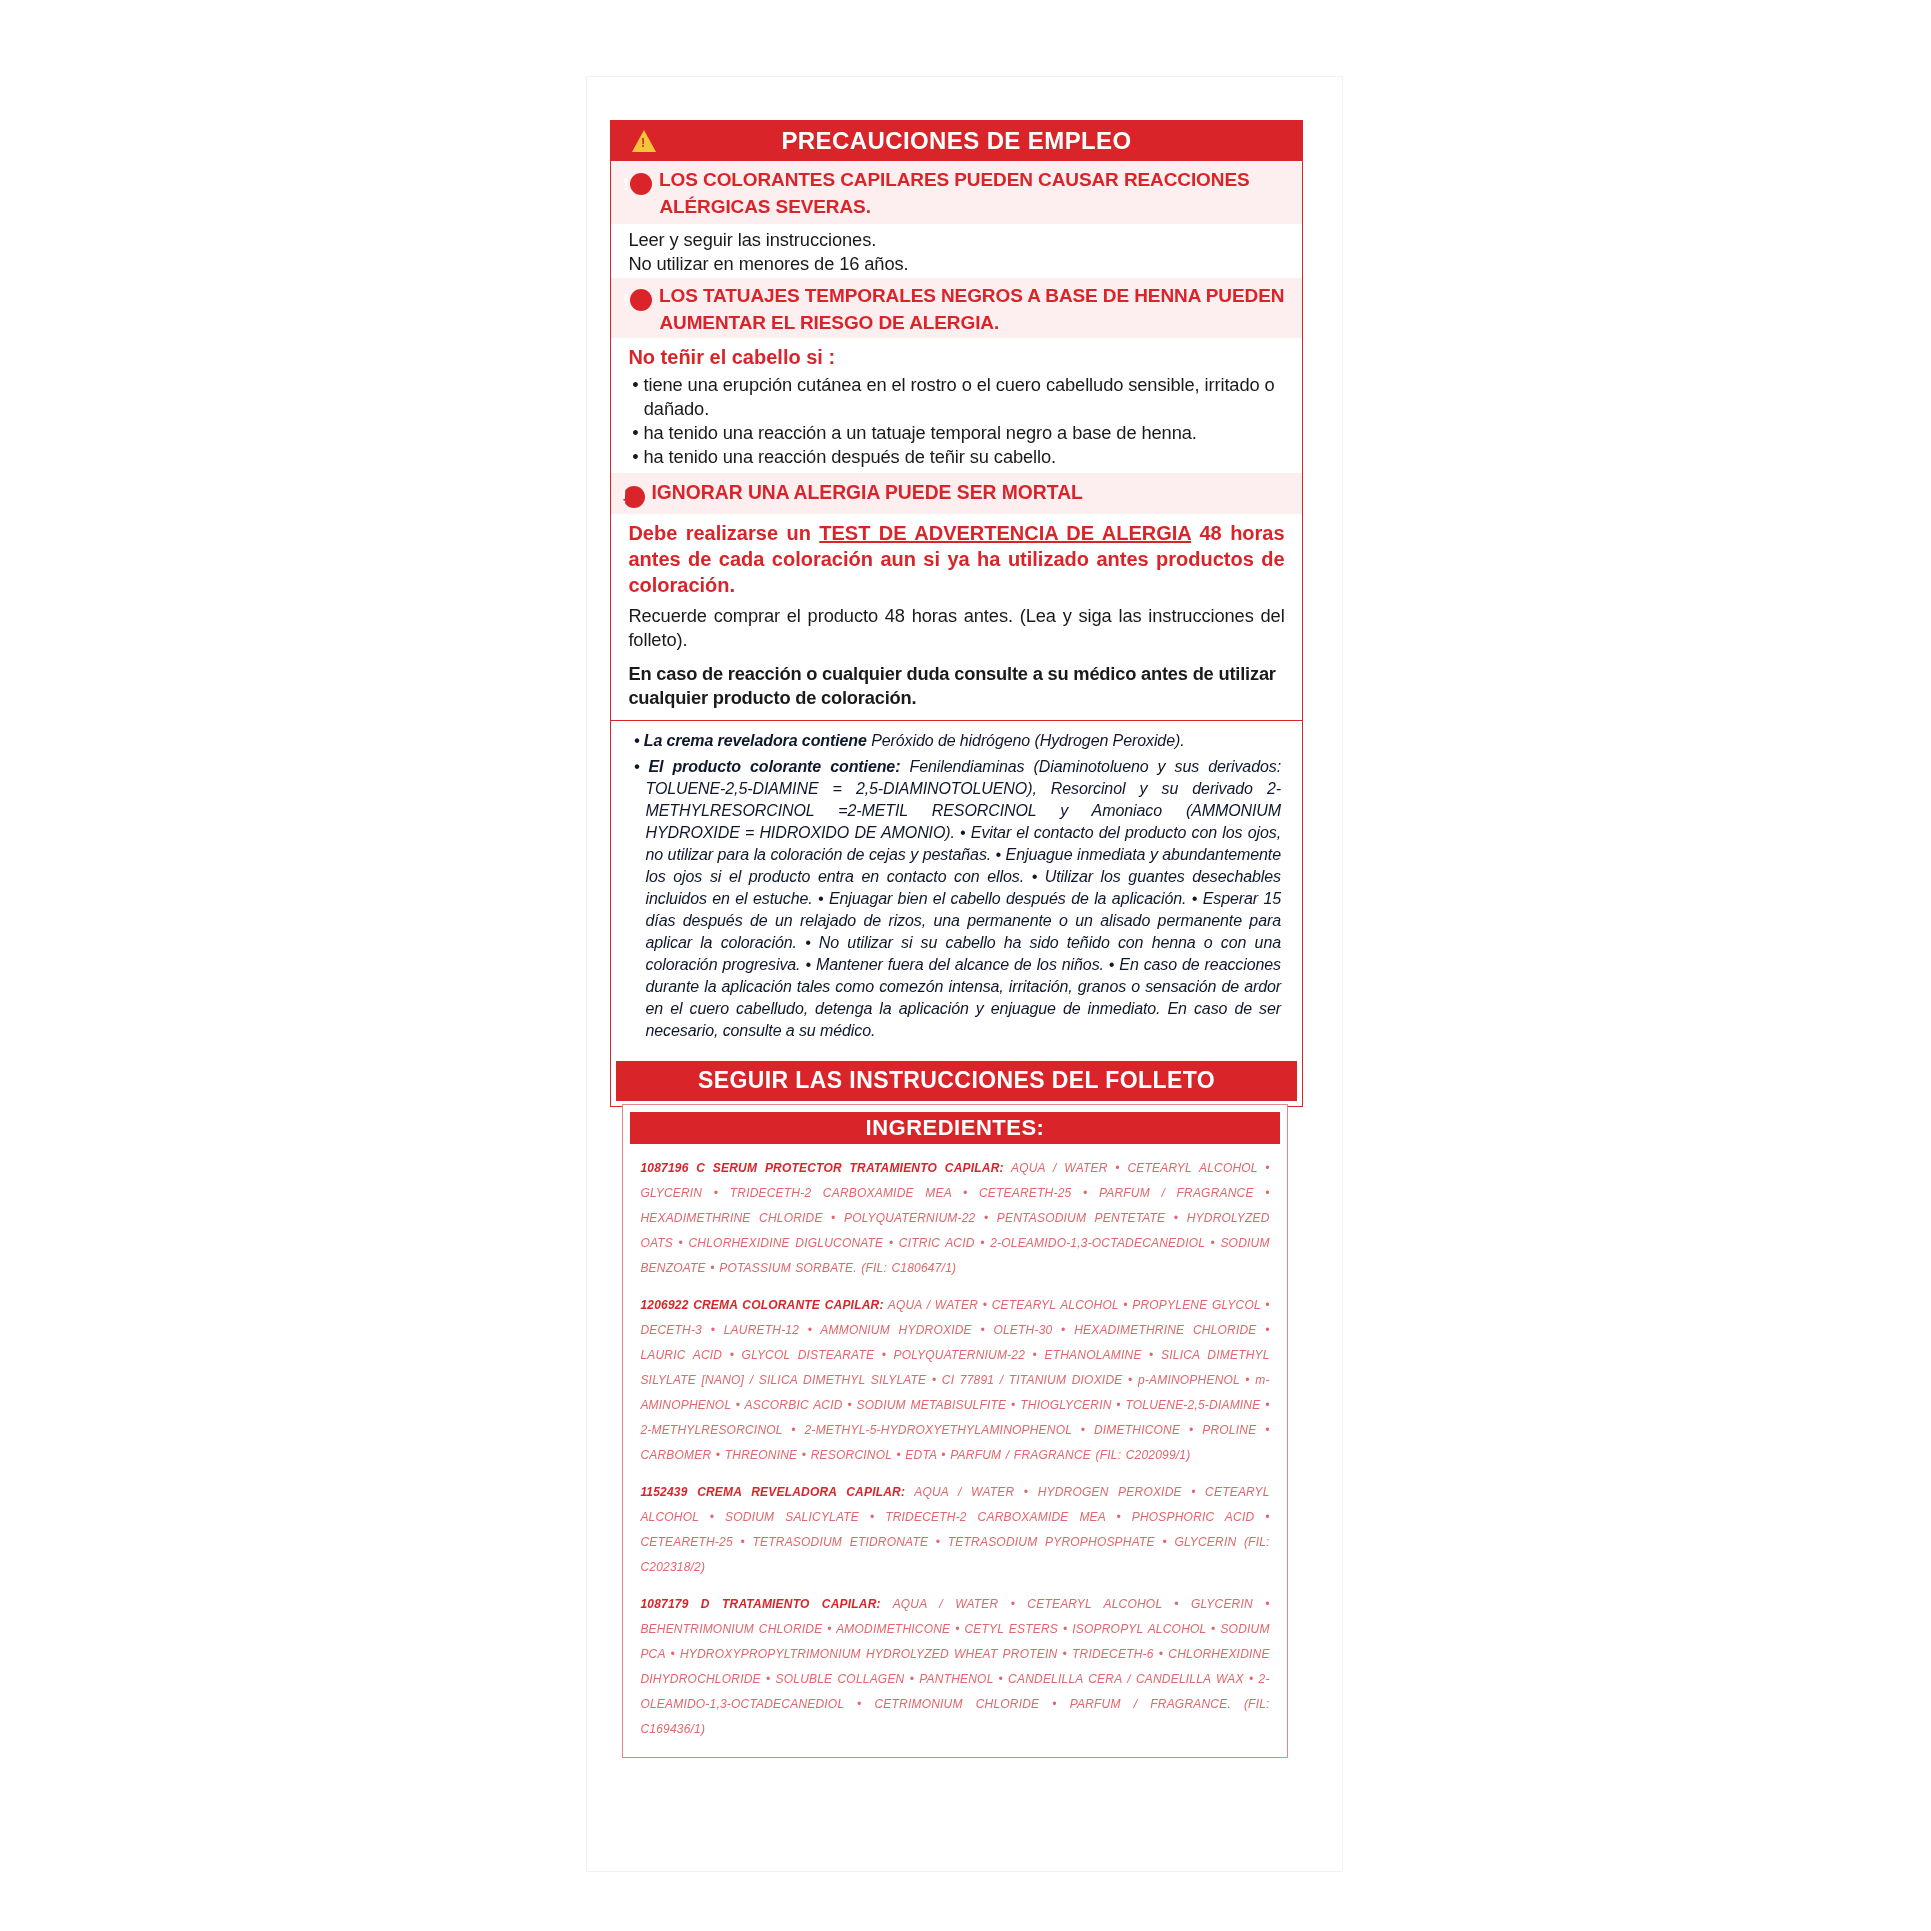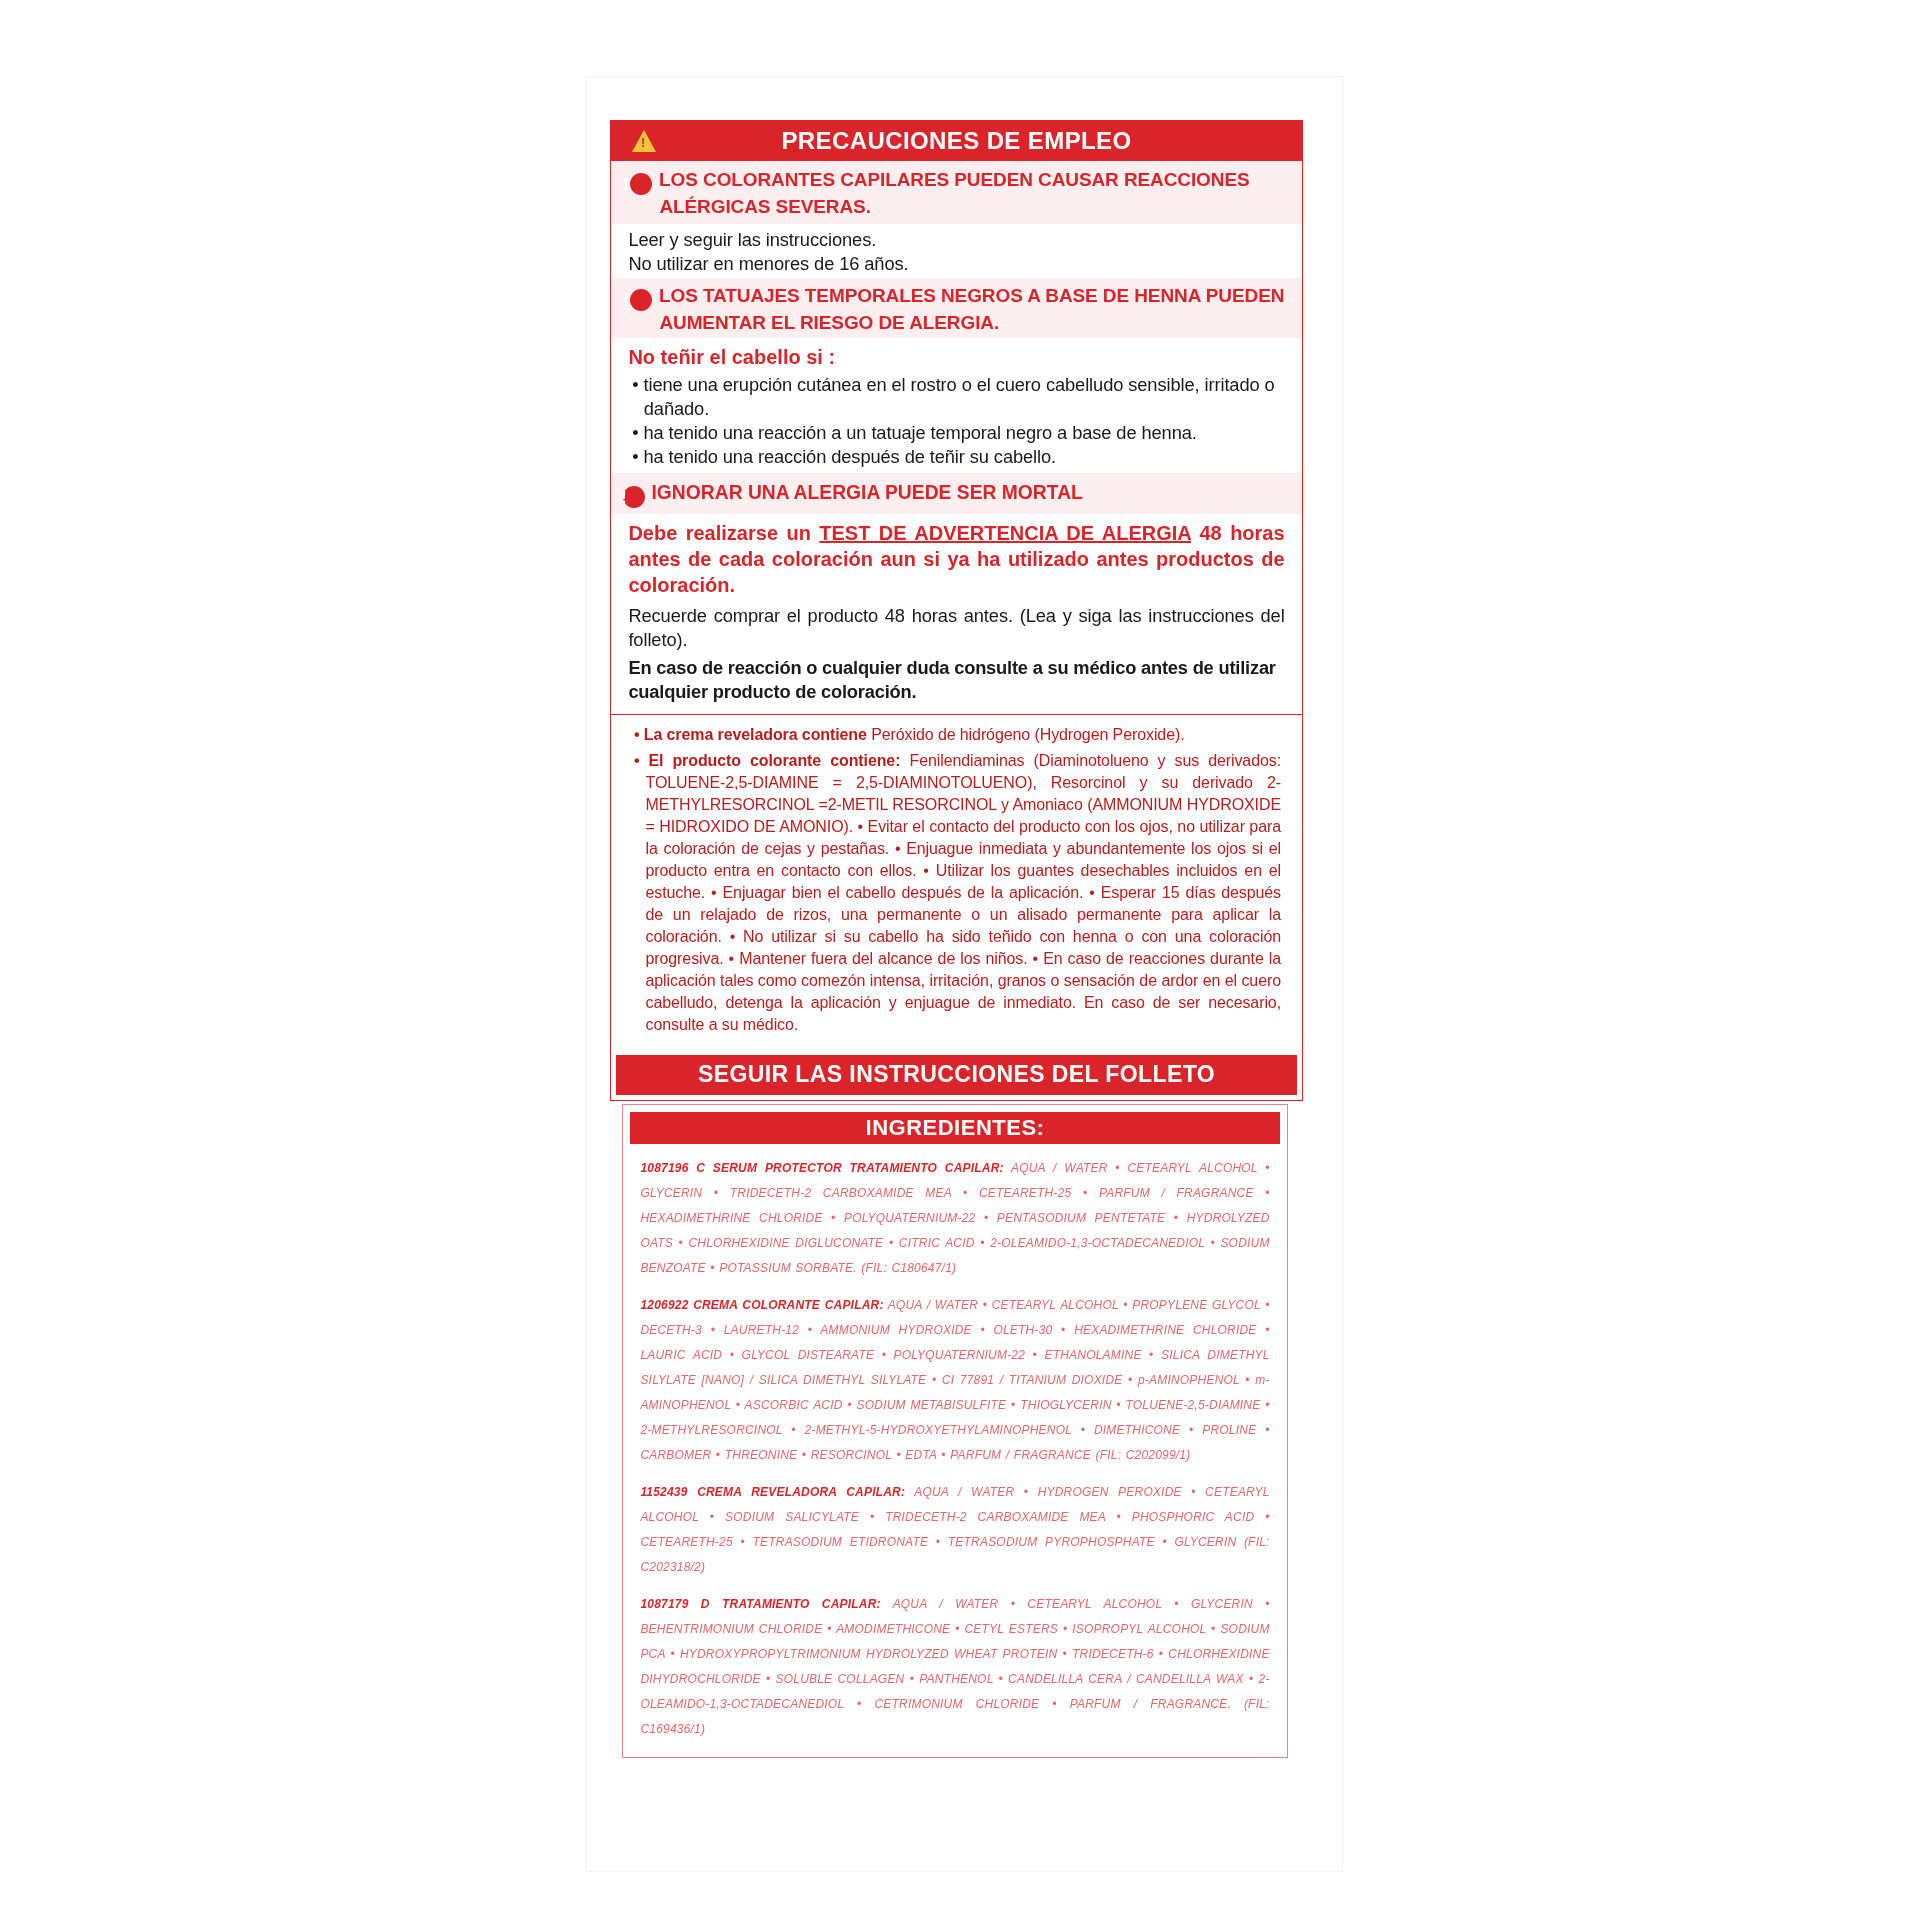--- a/index.html
+++ b/index.html
@@ -180,23 +180,24 @@
   }
 
   
   .comp {
     padding: 9.7px 21px 9.7px 21px;
   }
   .comp p {
     margin: 0 0 3.9px 0;
     font-size: 16px;
     line-height: 22px;
-    color: #b91c1c;
+    color: #0f172a;
     text-align: justify;
     letter-spacing: -0.1px;
+    font-style: italic;
   }
   .comp p.hang2 { padding-left: 13.5px; text-indent: -11.6px; }
   .comp b { font-weight: bold; }
 
   .follow-bar {
     font-size: 23px;
     line-height: 33px;
     padding: 2.9px 0 3.9px 0;
     margin: 5px;
   }
@@ -273,21 +274,21 @@
           <li>ha tenido una reacción después de teñir su cabello.</li>
         </ul>
       </div>
 
       <div class="mortal">
         <span class="excl-ico">!</span><span>IGNORAR UNA ALERGIA PUEDE SER MORTAL</span>
       </div>
 
       <div class="blk" style="padding-top:5.8px;padding-bottom:9.7px;">
         <p class="test-para" style="margin:0 0 5.8px 0;"><span>Debe realizarse un </span><u>TEST DE ADVERTENCIA DE ALERGIA</u><span> 48 horas antes de cada coloración aun si ya ha utilizado antes productos de coloración.</span></p>
-        <p class="normal-para" style="margin:0 0 4px 0;">Recuerde comprar el producto 48 horas antes. (Lea y siga las instrucciones del folleto).</p>
+        <p class="normal-para" style="margin:0 0 10px 0;">Recuerde comprar el producto 48 horas antes. (Lea y siga las instrucciones del folleto).</p>
         <p class="bold-dark" style="margin:0;">En caso de reacción o cualquier duda consulte a su médico antes de utilizar cualquier producto de coloración.</p>
       </div>
 
       <hr class="hr-red">
 
       <div class="comp">
         <p class="hang2"><b>• La crema reveladora contiene</b><span> Peróxido de hidrógeno (Hydrogen Peroxide).</span></p>
         <p class="hang2"><b>• El producto colorante contiene:</b><span> Fenilendiaminas (Diaminotolueno y sus derivados: TOLUENE-2,5-DIAMINE = 2,5-DIAMINOTOLUENO), Resorcinol y su derivado 2-METHYLRESORCINOL =2-METIL RESORCINOL y Amoniaco (AMMONIUM HYDROXIDE = HIDROXIDO DE AMONIO). • Evitar el contacto del producto con los ojos, no utilizar para la coloración de cejas y pestañas. • Enjuague inmediata y abundantemente los ojos si el producto entra en contacto con ellos. • Utilizar los guantes desechables incluidos en el estuche. • Enjuagar bien el cabello después de la aplicación. • Esperar 15 días después de un relajado de rizos, una permanente o un alisado permanente para aplicar la coloración. • No utilizar si su cabello ha sido teñido con henna o con una coloración progresiva. • Mantener fuera del alcance de los niños. • En caso de reacciones durante la aplicación tales como comezón intensa, irritación, granos o sensación de ardor en el cuero cabelludo, detenga la aplicación y enjuague de inmediato. En caso de ser necesario, consulte a su médico.</span></p>
       </div>
 

